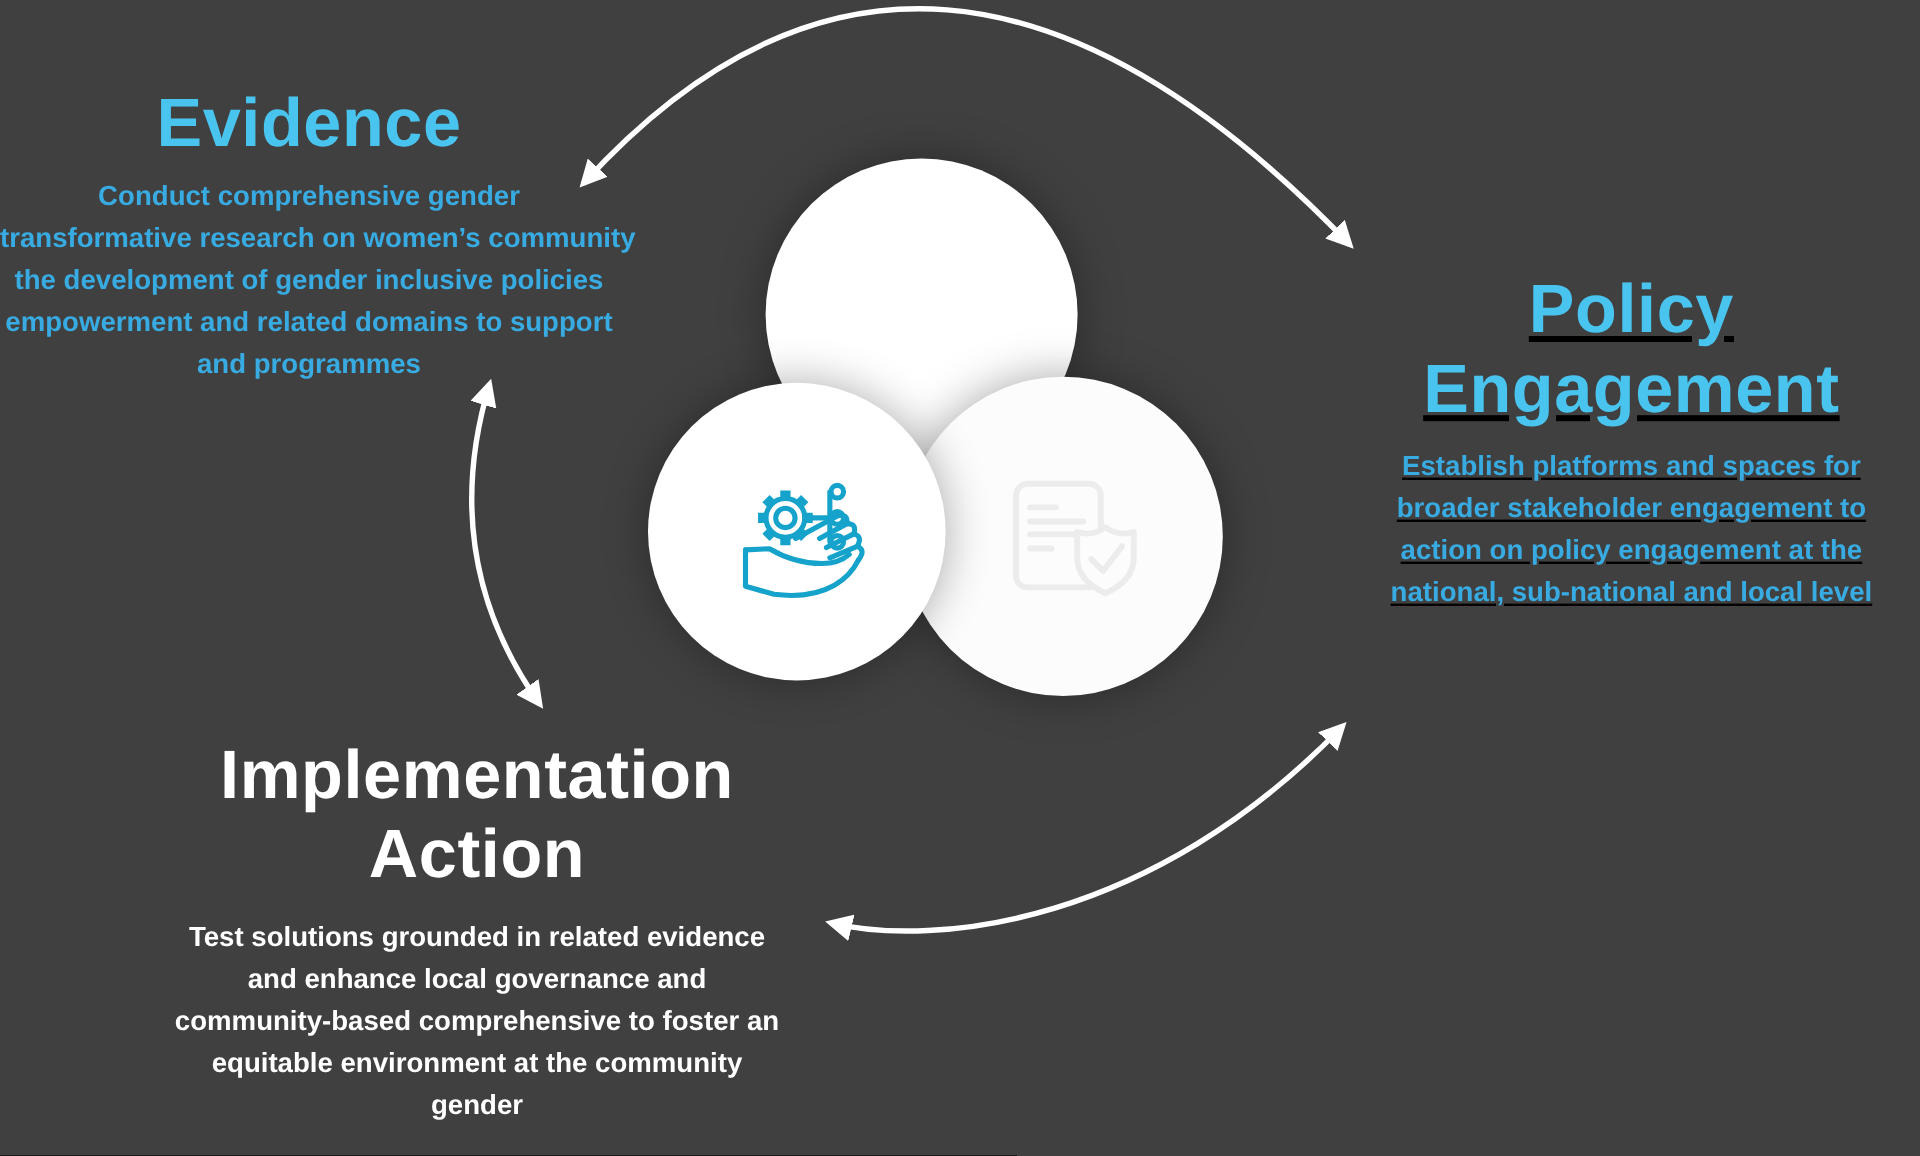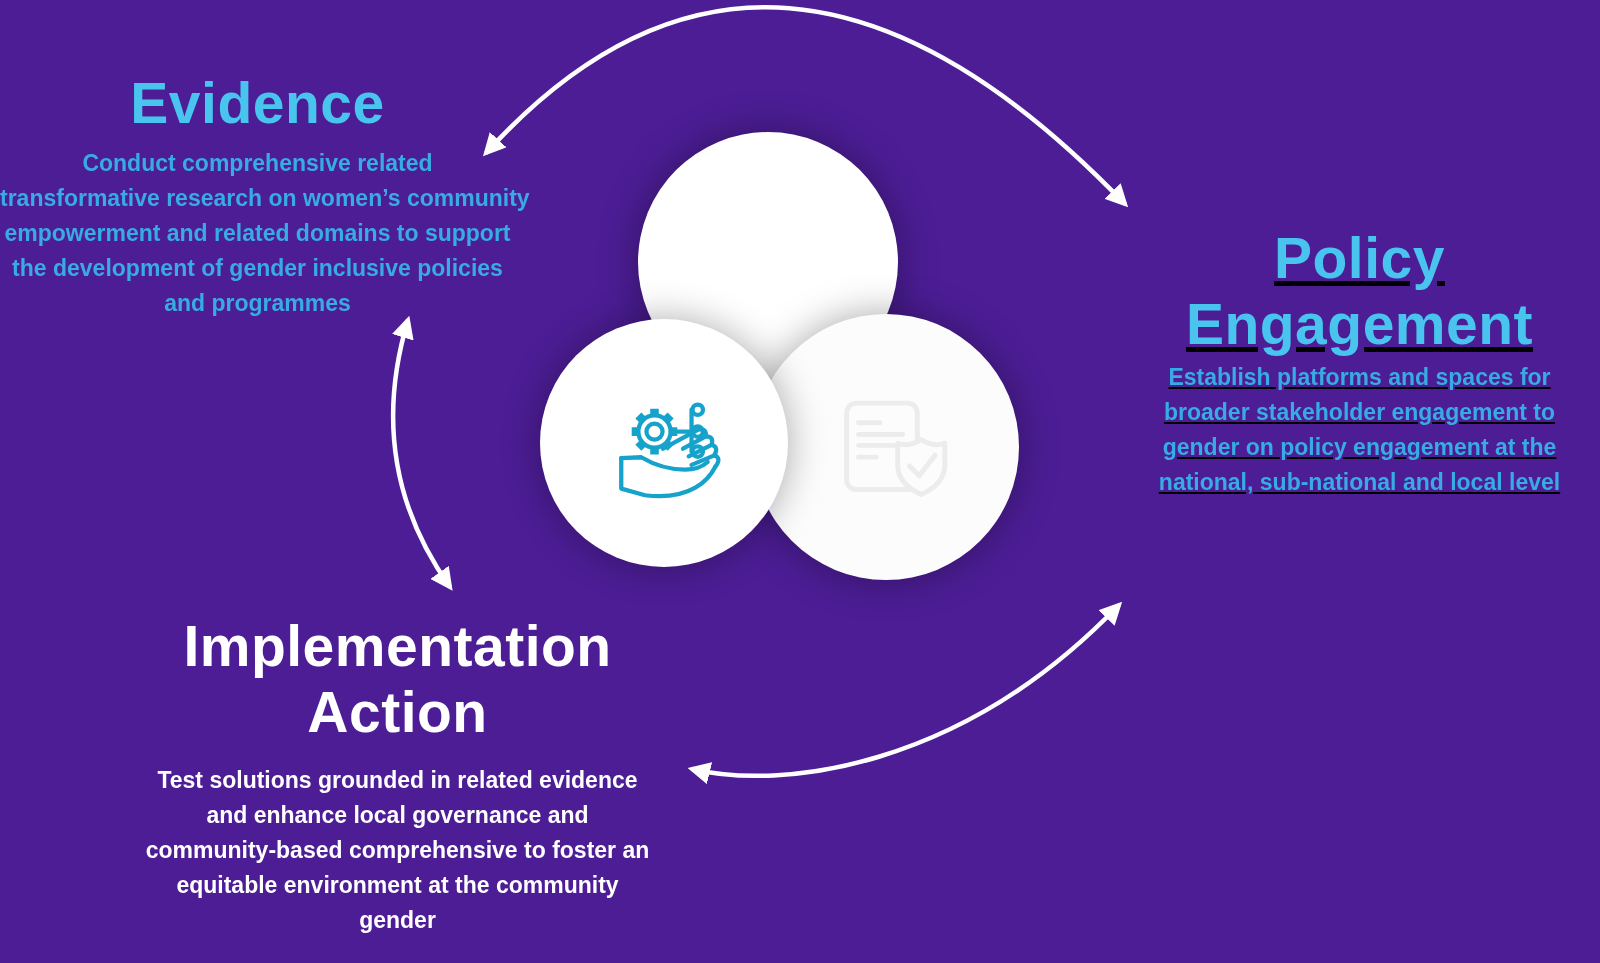--- a/index.html
+++ b/index.html
@@ -1,17 +1,17 @@
 <!DOCTYPE html>
 <html><head>
 <meta charset="utf-8">
 <style>
   html,body{margin:0;padding:0;background:#000;}
   .stage{
-    position:relative;width:1600px;height:963px;background:#4c1d95;overflow:hidden;
+    position:relative;width:1600px;height:963px;background:#404040;overflow:hidden;
     font-family:"Liberation Sans","DejaVu Sans",sans-serif;font-weight:700;
   }
   
   .circle{position:absolute;border-radius:50%;background:#ffffff;}
   .c-top{left:638px;top:132px;width:260px;height:260px;z-index:1;
          box-shadow:0 0 38px rgba(0,0,0,0.35);}
   .c-right{left:753px;top:314px;width:266px;height:266px;z-index:2;background:#FCFCFC;
          box-shadow:0 0 38px rgba(0,0,0,0.35);}
   .c-left{left:540px;top:319px;width:248px;height:248px;z-index:3;
          box-shadow:0 0 38px rgba(0,0,0,0.33);}
@@ -22,21 +22,21 @@
   
   .block{position:absolute;text-align:center;z-index:5;}
   .block h2{margin:0;font-size:57px;line-height:1.16;letter-spacing:0.5px;font-weight:700;}
   .desc{font-size:23px;line-height:35px;margin-top:10px;font-weight:700;}
   .desc div{white-space:nowrap;}
   .evidence{left:0px;top:70px;width:515px;}
   .evidence h2{color:#49C4EF;}
   .evidence .desc{color:#38ACE2;}
   .policy{left:1122px;top:225px;width:475px;text-decoration:underline;}
   .policy h2{color:#49C4EF;}
-  .policy .desc{color:#38ACE2;margin-top:3px;}
+  .policy .desc{color:#38ACE2;margin-top:14px;}
   .impl{left:125px;top:613px;width:545px;}
   .impl h2{color:#FFFFFF;}
   .impl .desc{color:#FFFFFF;margin-top:18px;}
 </style>
 </head>
 <body>
 
 <div class="stage">
 
   <svg class="arrows" viewBox="0 0 1600 963" xmlns="http://www.w3.org/2000/svg">
@@ -97,34 +97,34 @@
         <path d="M 118 67 Q 123 58 115 56 L 91 68"></path>
         <path d="M 115 56 Q 118 47 109 47 L 85 60"></path>
         <path d="M 109 47 Q 110 38 101 40 L 64 60"></path>
       </g>
     </svg>
   </div>
 
   <section class="block evidence">
     <h2>Evidence</h2>
     <div class="desc">
-      <div>Conduct comprehensive related</div>
+      <div>Conduct comprehensive gender</div>
       <div>transformative research on women’s community</div>
+      <div>the development of gender inclusive policies</div>
       <div>empowerment and related domains to support</div>
-      <div>the development of gender inclusive policies</div>
       <div>and programmes</div>
     </div>
   </section>
 
   <section class="block policy">
     <h2>Policy Engagement</h2>
     <div class="desc">
       <div>Establish platforms and spaces for</div>
       <div>broader stakeholder engagement to</div>
-      <div>gender on policy engagement at the</div>
+      <div>action on policy engagement at the</div>
       <div>national, sub-national and local level</div>
     </div>
   </section>
 
   <section class="block impl">
     <h2>Implementation Action</h2>
     <div class="desc">
       <div>Test solutions grounded in related evidence</div>
       <div>and enhance local governance and</div>
       <div>community-based comprehensive to foster an</div>

